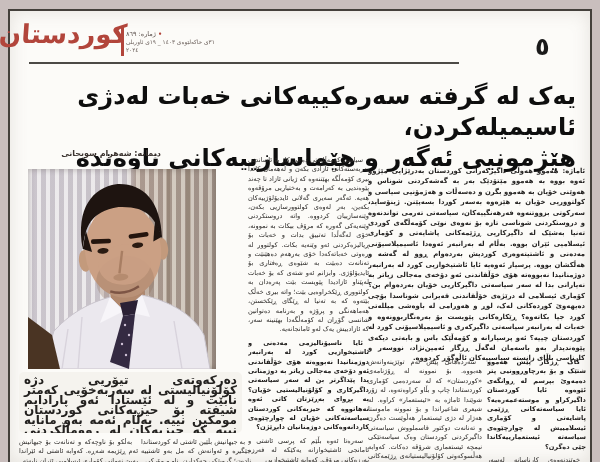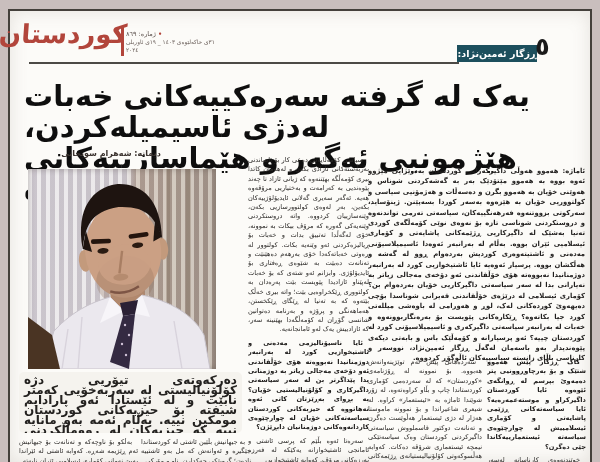--- a/index.html
+++ b/index.html
@@ -21,22 +21,22 @@
   .issue-block{left:116px;top:19px;width:96px;text-align:left;direction:rtl;color:#5a4f4b;}
   .issue-line{font-size:6.5px;line-height:8px;}
   .issue-line .bullet{color:#b2453b;font-weight:bold;}
   .date-line{font-size:5.8px;line-height:8px;color:#6a5f5a;}
   .header-rule{left:19px;top:51px;width:430px;height:1.5px;background:#4c4a46;}
   .author-tag{left:447px;top:34px;width:80px;height:17px;background:#1c4f5d;
       color:#ffffff;font-size:9.5px;font-weight:bold;text-align:center;
       line-height:17px;direction:rtl;}
   .page-num{left:525px;top:22px;font-size:24px;font-weight:bold;color:#1a1a1a;}
   
-  .headline{left:14px;top:70px;width:552px;text-align:left;direction:rtl;
-      font-size:29px;font-weight:bold;color:#0e0e0e;line-height:31px;}
+  .headline{left:14px;top:70px;width:552px;text-align:right;direction:rtl;
+      font-size:24px;font-weight:bold;color:#0e0e0e;line-height:31px;}
   .byline{left:26px;top:138px;width:150px;font-size:8px;font-weight:bold;
       color:#3b332f;direction:rtl;text-align:center;}
   
   .photo{
     left:18px;top:158px;width:188px;height:200px;overflow:hidden;
     background:
       repeating-linear-gradient(90deg, rgba(255,255,255,.55) 0 4px, rgba(176,170,182,.35) 4px 9px),
       linear-gradient(90deg,#d9d4d9 0%,#d2cccf 52%,#a8917b 58%,#93806b 100%);
     box-shadow:inset 0 0 6px rgba(60,50,40,.35);
   }
@@ -66,21 +66,20 @@
 
 <div class="page">
 
   <div class="abs logo">کوردستان</div>
   <div class="abs red-divider"></div>
   <div class="abs issue-block">
     <div class="issue-line"><span class="bullet">•</span> <span>ژمارە: ٨٦٩</span></div>
     <div class="date-line">٣١ی خاکەلێوەی ١٤٠٣ _ ١٩ی ئاوریلی ٢٠٢٤</div>
   </div>
   <div class="abs header-rule"></div>
-  <div class="abs author-tag">ڕزگار ئەمین‌نژاد:</div>
   <div class="abs page-num">٥</div>
 
   <div class="abs headline">
     <span>یەک لە گرفتە سەرەکییەکانی خەبات لەدژی ئاسیمیلەکردن،</span><br>
     <span>هێژمونیی ئەگەر و هێماسازییەکانی ناوەندە</span>
   </div>
   <div class="abs byline">دیمانە: شەهرام سوبحانی</div>
 
   <div class="abs photo">
     <svg width="188" height="200" viewBox="0 0 188 200">

